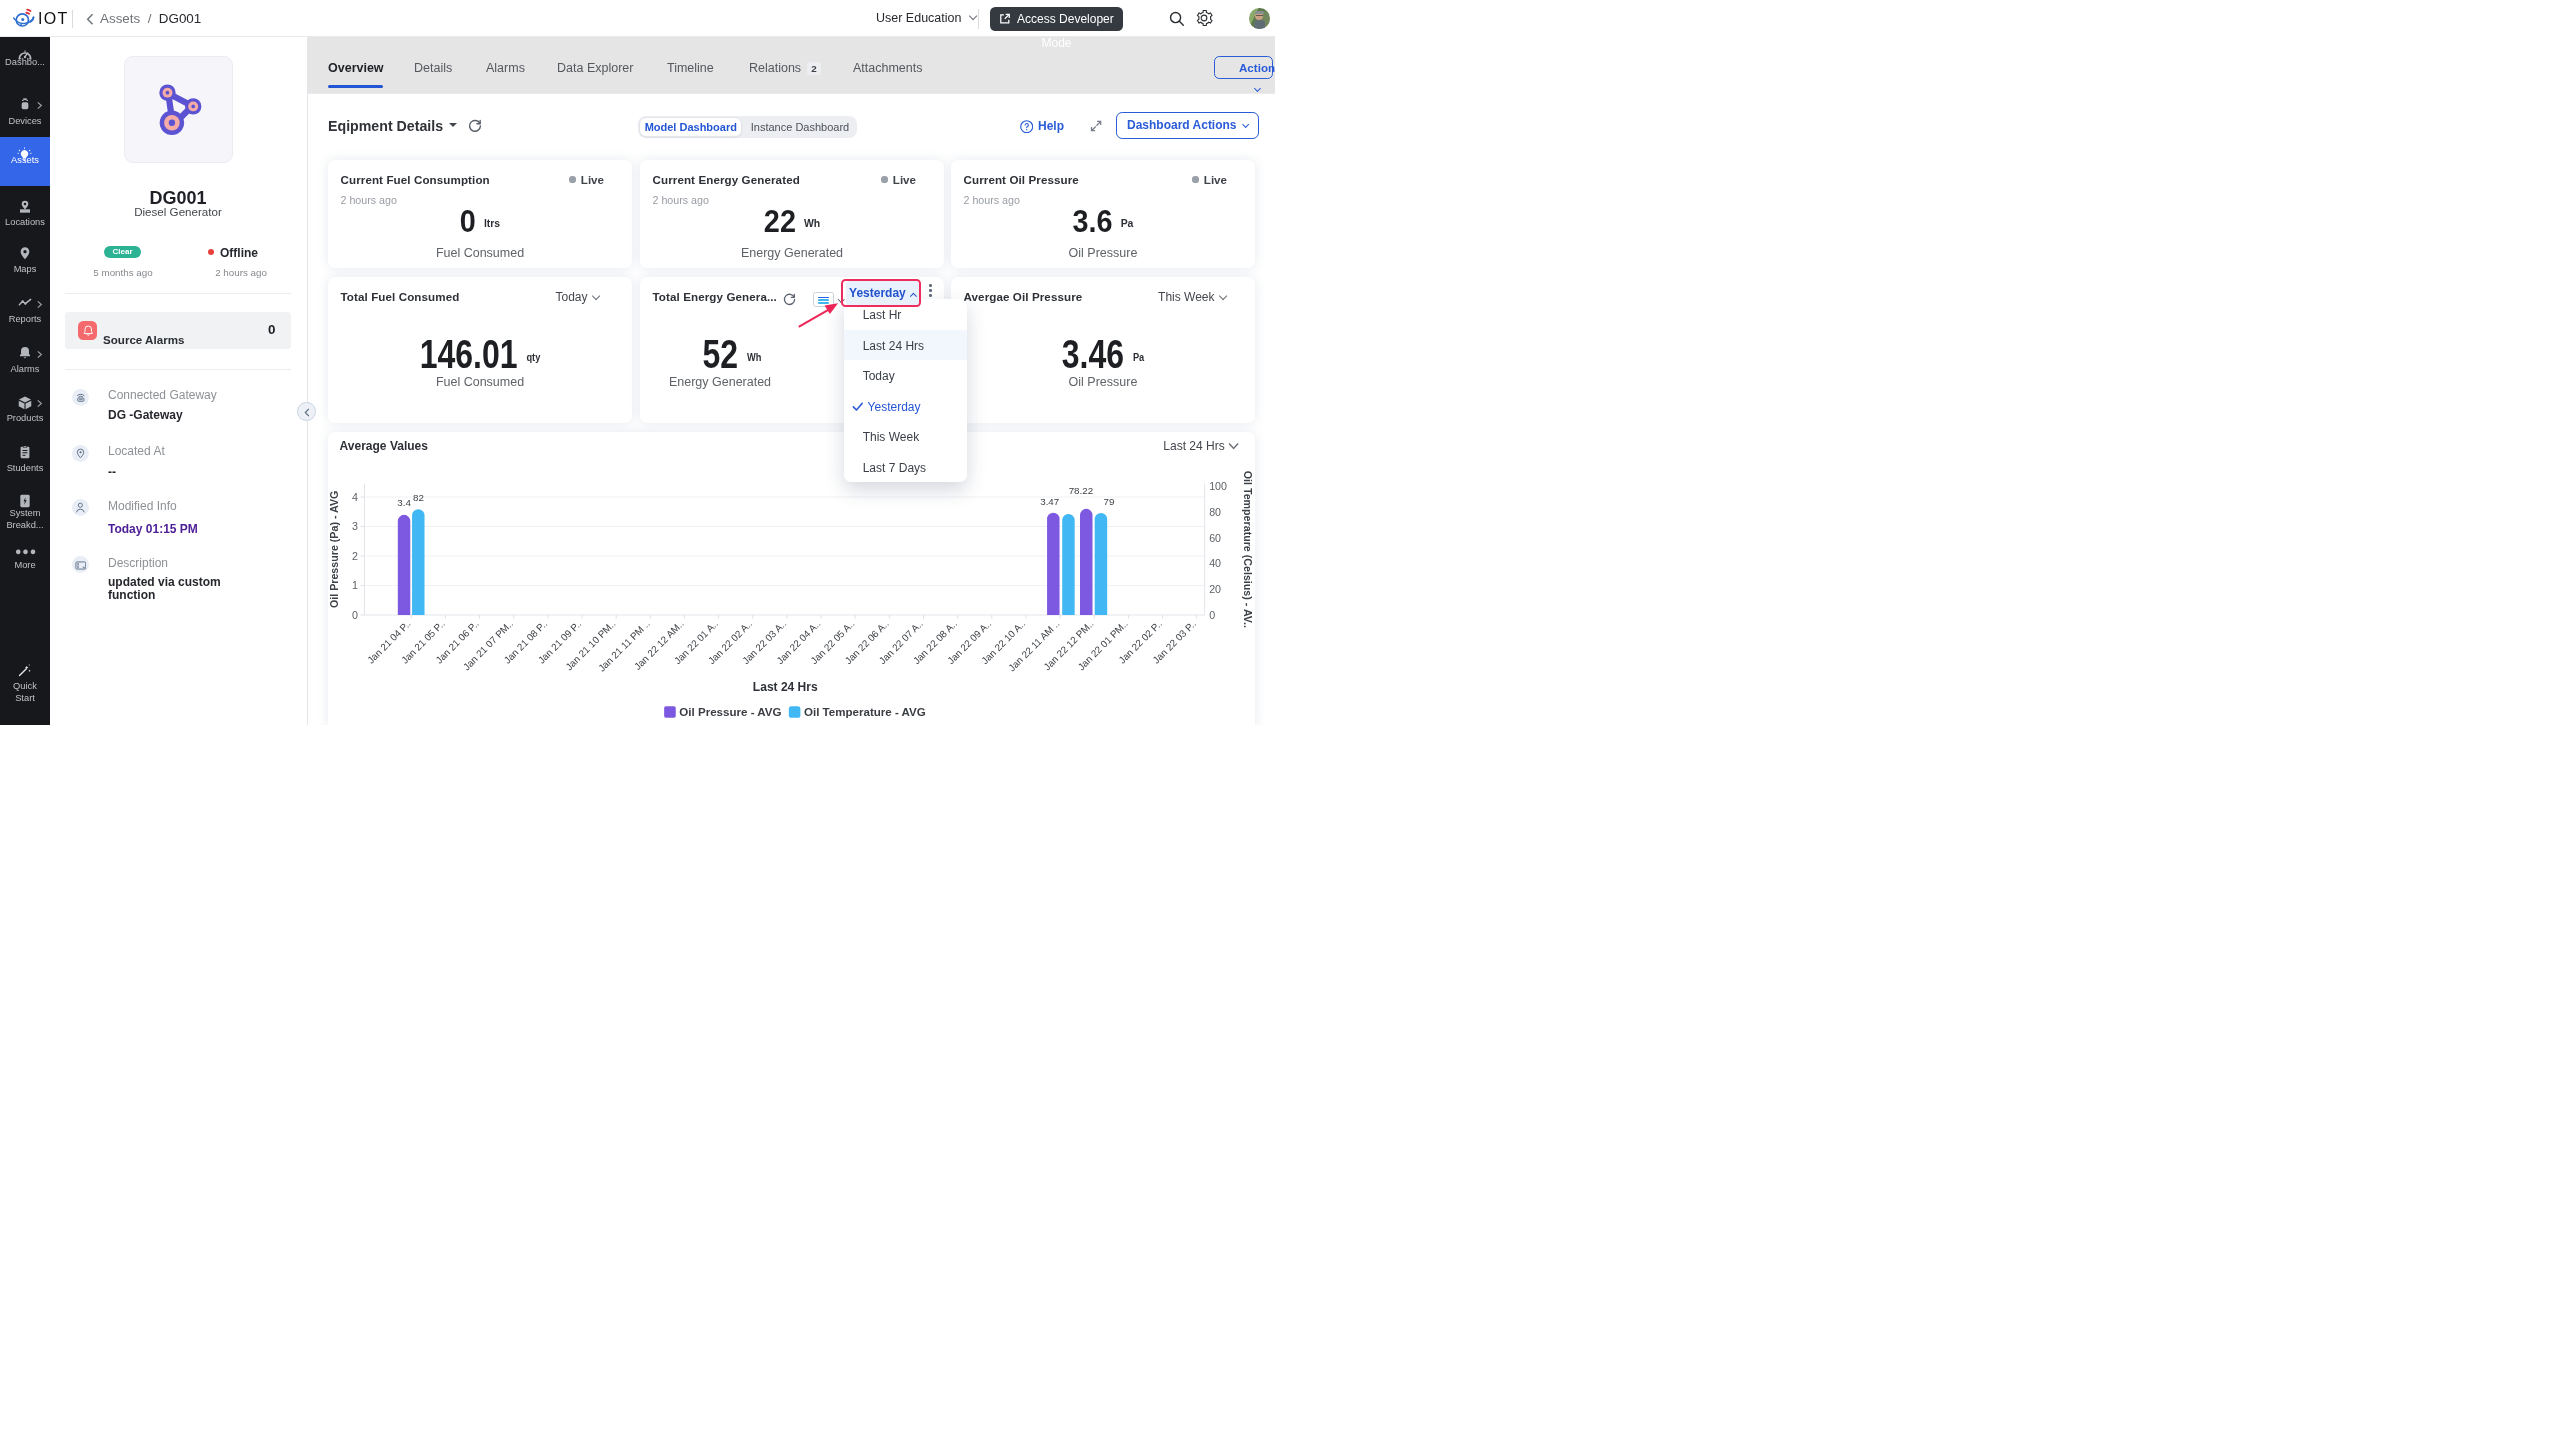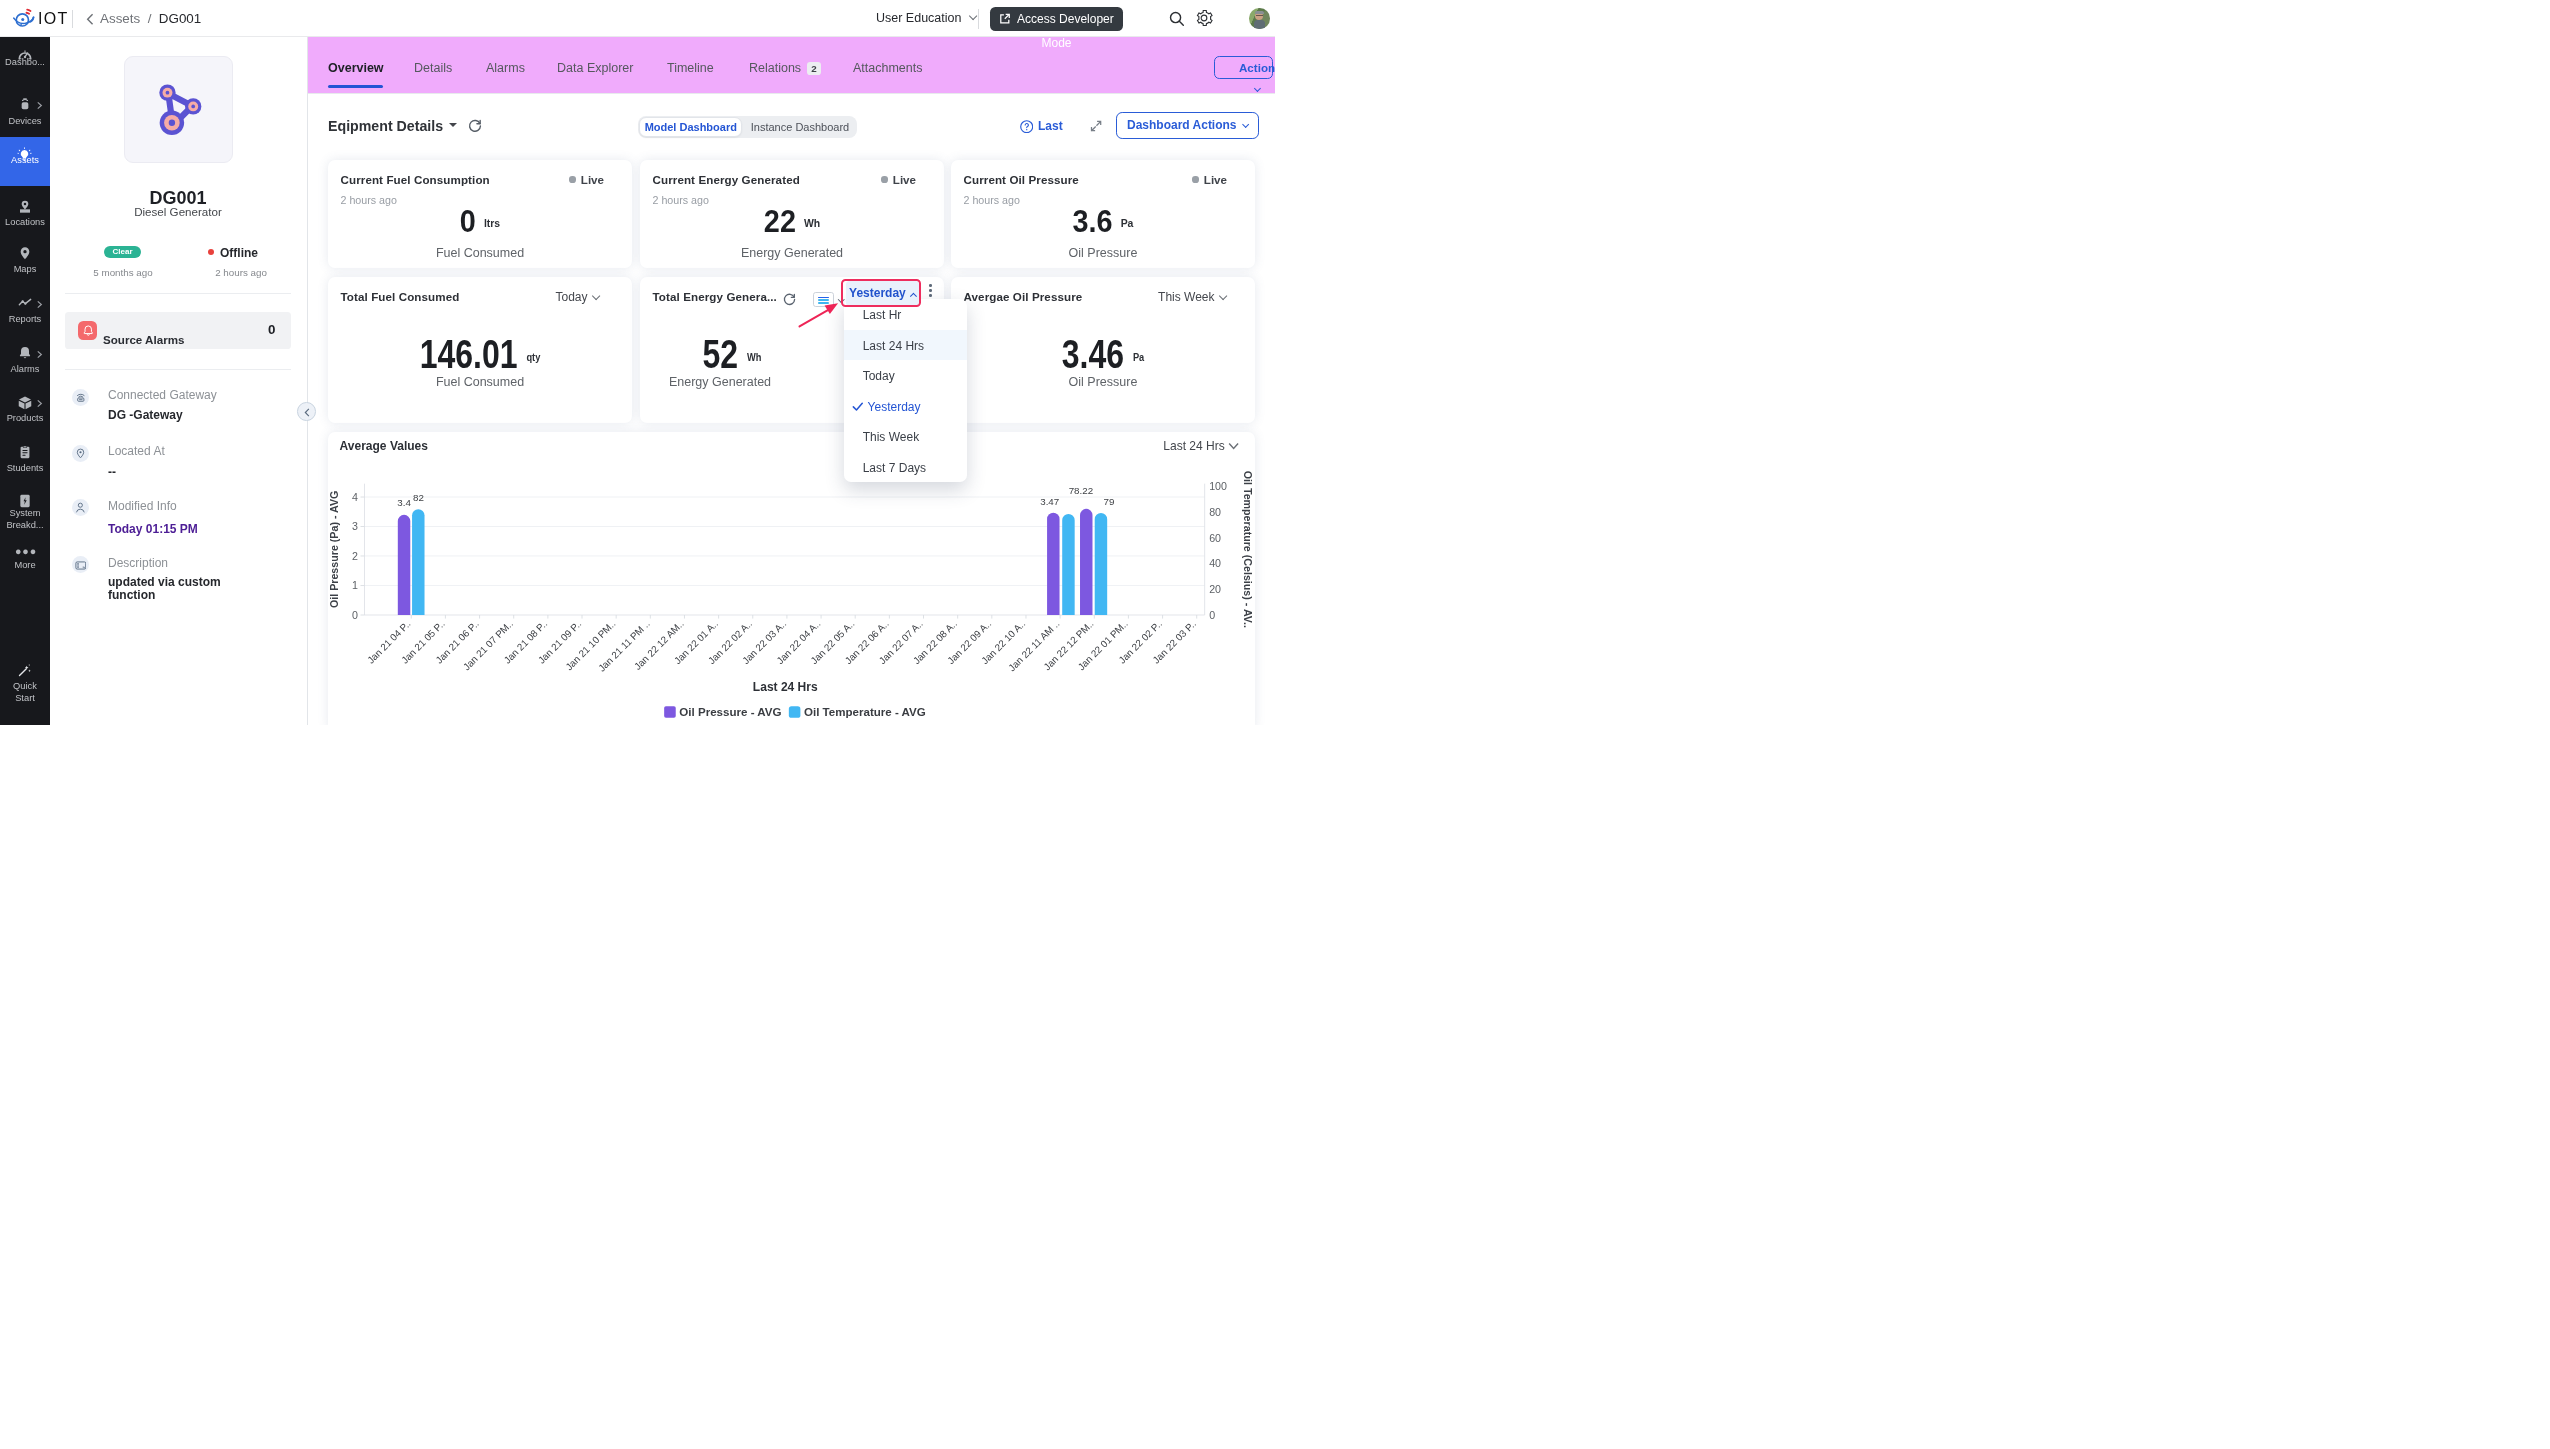--- a/index.html
+++ b/index.html
@@ -245,21 +245,21 @@
 
   <div class="abs" style="left:297px;top:402px;width:18.7px;height:18.7px;border-radius:50%;background:#edf1f7;border:0.9px solid #c9d4e0;z-index:26;">
     <svg style="position:absolute;left:5.8px;top:4.5px;" width="6.2" height="9" viewBox="0 0 7 10">
         <path d="M5.5 1 L1.5 5 L5.5 9" stroke="#5a6b7e" stroke-width="1.3" fill="none"></path>
       </svg>
   </div>
   <div class="vdivider"></div>
 
   <div id="maincontent">
 
-    <div class="abs" style="left:308px;top:37px;width:967px;height:57px;background:#f0abfc;border-bottom:0.9px solid #e8eaed;">
+    <div class="abs" style="left:308px;top:37px;width:967px;height:57px;background:#e5e5e5;border-bottom:0.9px solid #e8eaed;">
       <div class="tab" style="left:20px;color:#1e2126;font-weight:bold;">Overview</div>
       <div class="abs" style="left:20px;top:48px;width:55px;height:3.1px;background:#2455d4;border-radius:1.8px;"></div>
       <div class="tab" style="left:106px;">Details</div>
       <div class="tab" style="left:178px;">Alarms</div>
       <div class="tab" style="left:249px;">Data Explorer</div>
       <div class="tab" style="left:359px;">Timeline</div>
       <div class="tab" style="left:441px;">Relations</div>
       <div class="abs" style="left:499px;top:25px;width:14.2px;height:13.4px;background:#eceef1;border-radius:3.1px;font-size:9.8px;font-weight:bold;color:#3c3f45;text-align:center;line-height:13.4px;">2</div>
       <div class="tab" style="left:545px;">Attachments</div>
       <div class="abs" style="left:906px;top:19px;width:59px;height:23px;border:0.9px solid #2a5cd7;border-radius:5.3px;color:#2a5cd7;font-size:11.6px;font-weight:bold;text-align:center;line-height:21.4px;padding-left:24px;">Actions<span class="chev" style="border-color:#2a5cd7;width:4.9px;height:4.9px;margin-left:4.5px;vertical-align:2.2px;"></span></div>
@@ -273,21 +273,21 @@
       </svg>
     <div class="abs" style="left:638px;top:116px;width:219px;height:22px;background:#eceef1;border-radius:8px;">
       <div class="abs" style="left:1.3px;top:1.3px;width:103px;height:19.6px;background:#fff;border-radius:7.1px;border:0.9px solid #e2e5ea;box-shadow:0 0.9px 1.8px rgba(0,0,0,.06);text-align:center;line-height:19.6px;font-size:11px;font-weight:bold;color:#2455d4;">Model Dashboard</div>
       <div class="abs" style="left:105px;top:0;width:114px;text-align:center;line-height:22px;font-size:11px;color:#4d5159;">Instance Dashboard</div>
     </div>
     <svg class="abs" style="left:1020px;top:120px;" width="13.4" height="13.4" viewBox="0 0 15 15" fill="none">
         <circle cx="7.5" cy="7.5" r="6.7" stroke="#2a5cd7" stroke-width="1.3"></circle>
         <path d="M5.8 5.6 a1.8 1.8 0 1 1 2.6 1.7 c-.6.3-.9.6-.9 1.2" stroke="#2a5cd7" stroke-width="1.3" fill="none" stroke-linecap="round"></path>
         <circle cx="7.5" cy="10.8" r=".8" fill="#2a5cd7"></circle>
       </svg>
-    <div class="abs" style="left:1038px;top:119px;font-size:12px;font-weight:bold;color:#2a5cd7;">Last</div>
+    <div class="abs" style="left:1038px;top:119px;font-size:12px;font-weight:bold;color:#2a5cd7;">Help</div>
     <svg class="abs" style="left:1089px;top:119px;" width="14.2" height="14.2" viewBox="0 0 16 16" fill="none">
         <path d="M9.8 2.8 H13.2 V6.2 M13 3 L8.9 7.1 M6.2 13.2 H2.8 V9.8 M3 13 L7.1 8.9" stroke="#787f88" stroke-width="1.4" stroke-linecap="square"></path>
       </svg>
     <div class="abs" style="left:1116px;top:112px;width:143px;height:27px;border:1.3px solid #2a5cd7;border-radius:6.2px;color:#2a5cd7;font-size:12px;font-weight:bold;text-align:center;line-height:25px;">Dashboard Actions<span class="chev" style="border-color:#2a5cd7;width:5.3px;height:5.3px;margin-left:6.2px;vertical-align:2.2px;"></span></div>
 
     <div class="card" style="left:328px;top:160px;width:304px;height:108px;">
       <div class="ctitle">Current Fuel Consumption</div>
       <div class="live" style="right:28px;"><span class="livedot"></span>Live</div>
       <div class="abs" style="top:34px;left:12.5px;font-size:10.7px;color:#989da4;">2 hours ago</div>
       <div class="bigval" style="top:43px;font-size:32px;transform:scaleX(.9);">0&nbsp;<span class="unit" style="vertical-align:5.3px;">ltrs</span></div>

